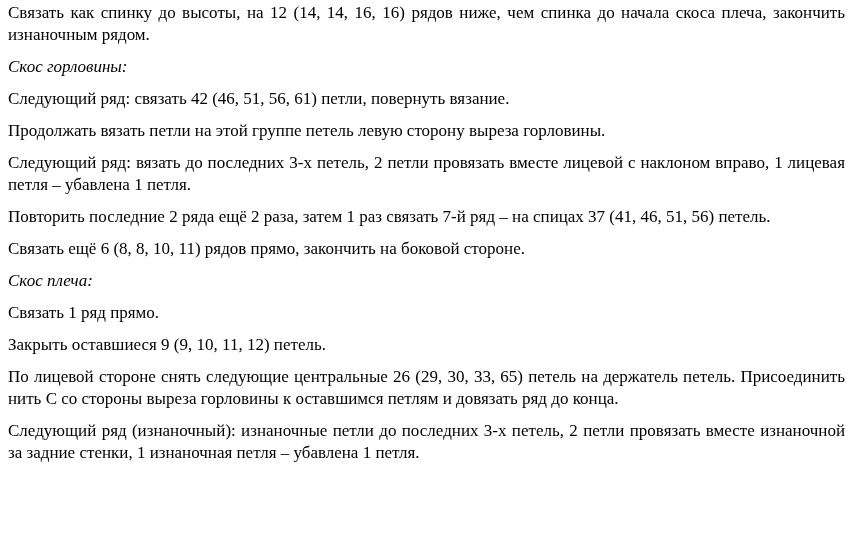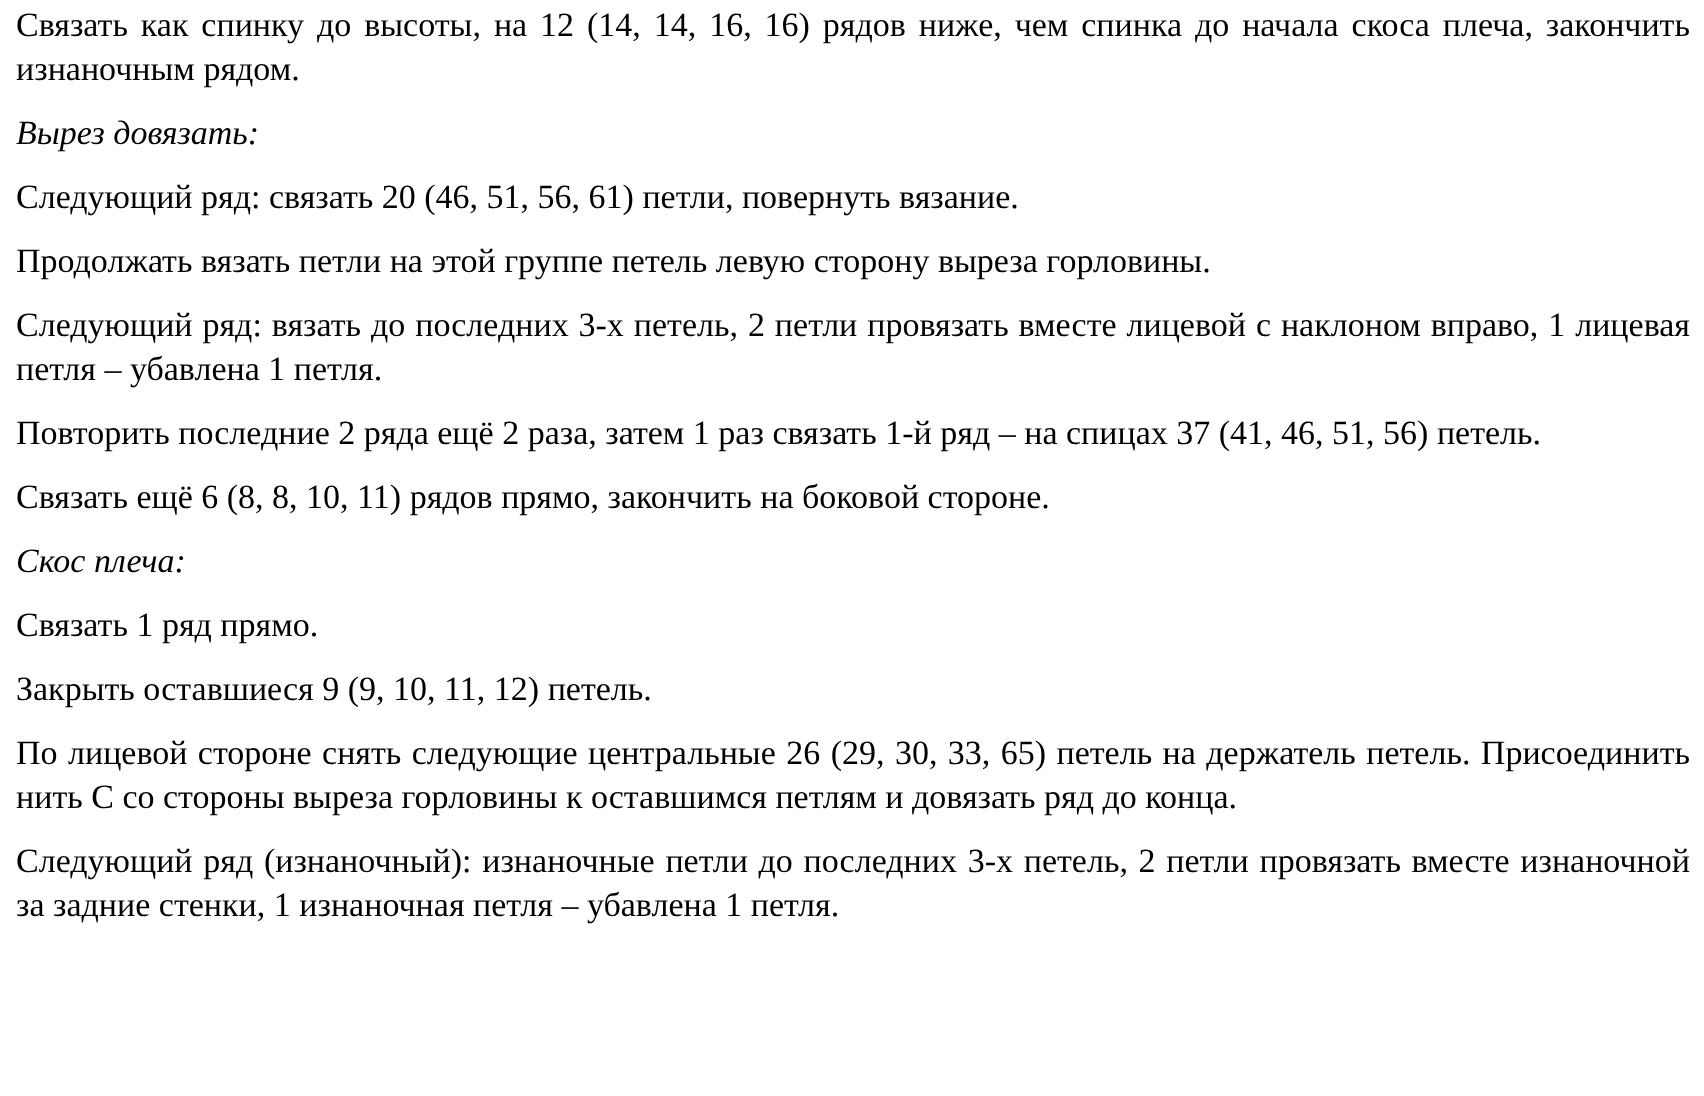--- a/index.html
+++ b/index.html
@@ -34,24 +34,24 @@
   }
   p.para:last-child {
     margin-bottom: 0;
   }
 </style>
 </head>
 <body>
 
 <div class="page">
   <p class="para">Связать как спинку до высоты, на 12 (14, 14, 16, 16) рядов ниже, чем спинка до начала скоса плеча, закончить изнаночным рядом.</p>
-  <p class="para italic">Вырез довязать:</p>
-  <p class="para">Следующий ряд: связать 20 (46, 51, 56, 61) петли, повернуть вязание.</p>
+  <p class="para italic">Скос горловины:</p>
+  <p class="para">Следующий ряд: связать 42 (46, 51, 56, 61) петли, повернуть вязание.</p>
   <p class="para">Продолжать вязать петли на этой группе петель левую сторону выреза горловины.</p>
   <p class="para">Следующий ряд: вязать до последних 3-х петель, 2 петли провязать вместе лицевой с наклоном вправо, 1 лицевая петля – убавлена 1 петля.</p>
-  <p class="para">Повторить последние 2 ряда ещё 2 раза, затем 1 раз связать 1-й ряд – на спицах 37 (41, 46, 51, 56) петель.</p>
+  <p class="para">Повторить последние 2 ряда ещё 2 раза, затем 1 раз связать 7-й ряд – на спицах 37 (41, 46, 51, 56) петель.</p>
   <p class="para">Связать ещё 6 (8, 8, 10, 11) рядов прямо, закончить на боковой стороне.</p>
   <p class="para italic">Скос плеча:</p>
   <p class="para">Связать 1 ряд прямо.</p>
   <p class="para">Закрыть оставшиеся 9 (9, 10, 11, 12) петель.</p>
   <p class="para">По лицевой стороне снять следующие центральные 26 (29, 30, 33, 65) петель на держатель петель. Присоединить нить C со стороны выреза горловины к оставшимся петлям и довязать ряд до конца.</p>
   <p class="para">Следующий ряд (изнаночный): изнаночные петли до последних 3-х петель, 2 петли провязать вместе изнаночной за задние стенки, 1 изнаночная петля – убавлена 1 петля.</p>
 </div>
 
 </body></html>

